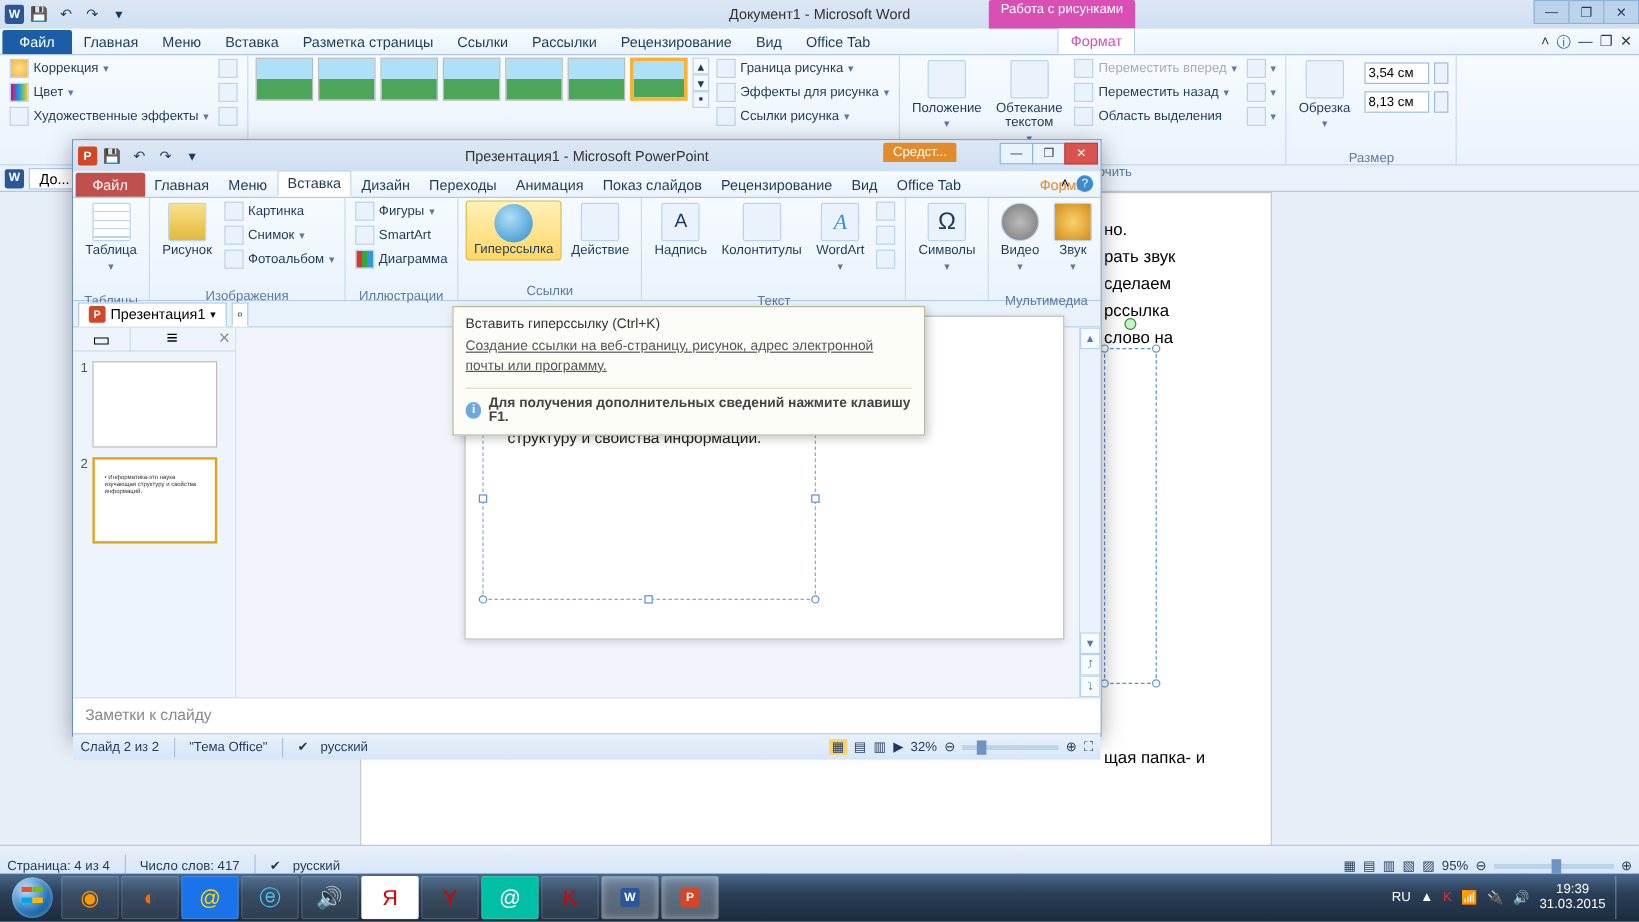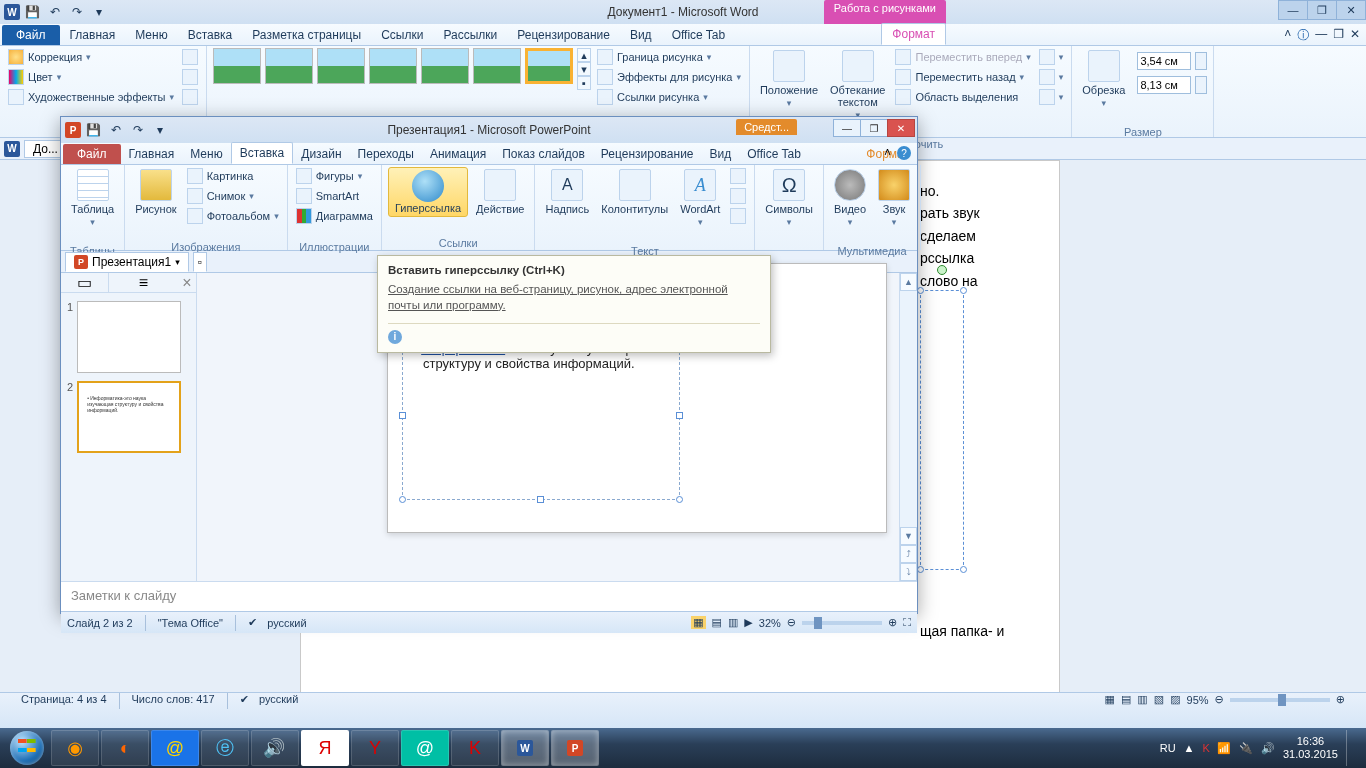--- a/index.html
+++ b/index.html
@@ -45,21 +45,21 @@
 
 .word-doctab { height: 22px; background: #e9f1fb; border-bottom: 1px solid #b0c9e6; display: flex; align-items: center; font-size: 12px; padding-left: 4px; gap: 4px; }
 .word-body { position: absolute; top: 160px; bottom: 40px; left: 0; right: 0; background: #e6eef8; }
 .word-page { position: absolute; left: 300px; top: 0; width: 760px; height: 100%; background: #fff; border: 1px solid #c9c9c9; }
 .word-text { position: absolute; left: 920px; top: 20px; font-family: Cambria, serif; font-size: 14px; color: #000; line-height: 1.6; }
 .word-img-sel { position: absolute; left: 920px; top: 130px; width: 44px; height: 280px; border: 1px dashed #5a8fd6; }
 .word-img-sel .rot { position: absolute; left: 50%; top: -26px; width: 10px; height: 10px; border: 1px solid #2f8a2f; border-radius: 50%; background: #c9f2c9; transform: translateX(-50%); }
 .word-img-sel .h { position: absolute; width: 7px; height: 7px; background: #fff; border: 1px solid #5a8fd6; border-radius: 50%; }
 
 
-.word-status { position: absolute; left: 0; right: 0; bottom: 40px; height: 36px; background: linear-gradient(#e9f1fb,#d6e6f7); border-top: 1px solid #b0c9e6; display: flex; align-items: flex-start; font-size: 11px; color: #1e3a5a; padding: 0 21px; gap: 10px; }
+.word-status { position: absolute; left: 0; right: 0; bottom: 40px; height: 24px; background: linear-gradient(#e9f1fb,#d6e6f7); border-top: 1px solid #b0c9e6; display: flex; align-items: flex-end; font-size: 11px; color: #1e3a5a; padding: 0 6px; gap: 10px; }
 .word-status .right { margin-left: auto; display: flex; align-items: center; gap: 6px; }
 .zoom-track { width: 100px; height: 4px; background: #bcd3ec; position: relative; }
 .zoom-thumb { position: absolute; top: -4px; width: 8px; height: 12px; background: #6f94c1; }
 
 
 .pp-window { position: absolute; left: 60px; top: 116px; width: 858px; height: 498px; background: #fff; border: 1px solid #6b8fbf; box-shadow: 0 4px 18px rgba(0,0,0,0.35); }
 .pp-titlebar { height: 26px; background: linear-gradient(#dce7f5,#cfe0f2); display: flex; align-items: center; font-size: 12px; color: #333; position: relative; }
 .pp-titlebar .title { position: absolute; left: 50%; transform: translateX(-50%); white-space: nowrap; }
 .pp-context { position: absolute; right: 120px; top: 2px; background: #e38b2b; color: #fff; font-size: 11px; padding: 2px 8px; border-radius: 2px 2px 0 0; }
 .pp-winbtns { position: absolute; right: 2px; top: 2px; display: flex; }
@@ -105,21 +105,21 @@
 .pp-scroll .btn { height: 18px; border: 1px solid #bcd3ec; background: #f6fbff; font-size: 9px; text-align: center; line-height: 16px; color: #5a7aa0; }
 .pp-scroll .nav { position: absolute; bottom: 0; left: 0; right: 0; }
 
 .pp-notes { height: 30px; border-top: 1px solid #cadbef; background: #fff; font-size: 13px; color: #888; padding: 6px 10px; }
 
 .pp-status { height: 22px; background: linear-gradient(#e9f1fb,#d6e6f7); border-top: 1px solid #b0c9e6; display: flex; align-items: center; font-size: 11px; color: #1e3a5a; padding: 0 6px; gap: 10px; }
 .pp-status .right { margin-left: auto; display: flex; align-items: center; gap: 6px; }
 
 
 .tooltip { position: absolute; left: 316px; top: 138px; width: 394px; background: #fdfdf7; border: 1px solid #b9b9a0; box-shadow: 2px 3px 8px rgba(0,0,0,0.25); font-size: 11.5px; color: #333; padding: 8px 10px 8px; z-index: 50; }
-.tooltip .tt-title { font-weight: bold; margin-bottom: 6px; }
+.tooltip .tt-title { font-weight: normal; margin-bottom: 6px; }
 .tooltip .tt-body { color: #555; line-height: 1.35; margin-bottom: 10px; text-decoration: underline; }
 .tooltip .tt-foot { border-top: 1px solid #ddd9c0; padding-top: 6px; display: flex; align-items: center; gap: 6px; font-weight: bold; color: #444; }
 .tooltip .info-ic { width: 14px; height: 14px; border-radius: 50%; background: #6fa8dc; color: #fff; font-size: 10px; text-align: center; line-height: 14px; }
 
 
 .taskbar { position: absolute; left: 0; right: 0; bottom: 0; height: 40px; background: linear-gradient(#4a6a8f,#2a3f58 40%,#1d2c3e); display: flex; align-items: center; padding: 0 4px; }
 .start-btn { width: 46px; height: 36px; display: flex; align-items: center; justify-content: center; }
 .start-orb { width: 34px; height: 34px; border-radius: 50%; background: radial-gradient(circle at 35% 30%, #bde3ff, #1f6fb5 60%, #0d3c66); box-shadow: 0 0 4px rgba(255,255,255,0.5) inset; position: relative; }
 .start-orb::after { content: ""; position: absolute; left: 8px; top: 8px; width: 18px; height: 18px; background:
   linear-gradient(#f25022 48%, transparent 48%) 0 0/48% 48% no-repeat,
@@ -585,20 +585,21 @@
       <span>⊕</span>
       <span>⛶</span>
     </div>
   </div>
 
   <div class="tooltip">
     <div class="tt-title">Вставить гиперссылку (Ctrl+K)</div>
     <div class="tt-body">Создание ссылки на веб-страницу, рисунок, адрес электронной почты или программу.</div>
     <div class="tt-foot">
       <span class="info-ic">i</span>
+      <span>Для получения дополнительных сведений нажмите клавишу F1.</span>
     </div>
   </div>
 
 </div>
 
 <div class="taskbar">
   <div class="start-btn">
       <div class="start-orb"></div>
     </div>
   <div class="task-btn" style="color:#f90">◉</div>
@@ -617,18 +618,18 @@
       <span class="app-icon" style="background:#d24726">P</span>
     </div>
   <div class="tray">
     <span>RU</span>
     <span>▲</span>
     <span style="color:#d33">K</span>
     <span>📶</span>
     <span>🔌</span>
     <span>🔊</span>
     <div class="clock">
-      <div>16:36</div>
+      <div>19:39</div>
       <div>31.03.2015</div>
     </div>
     <div style="width:8px;height:36px;border-left:1px solid rgba(255,255,255,0.3)"></div>
   </div>
 </div>
 
 </body></html>

